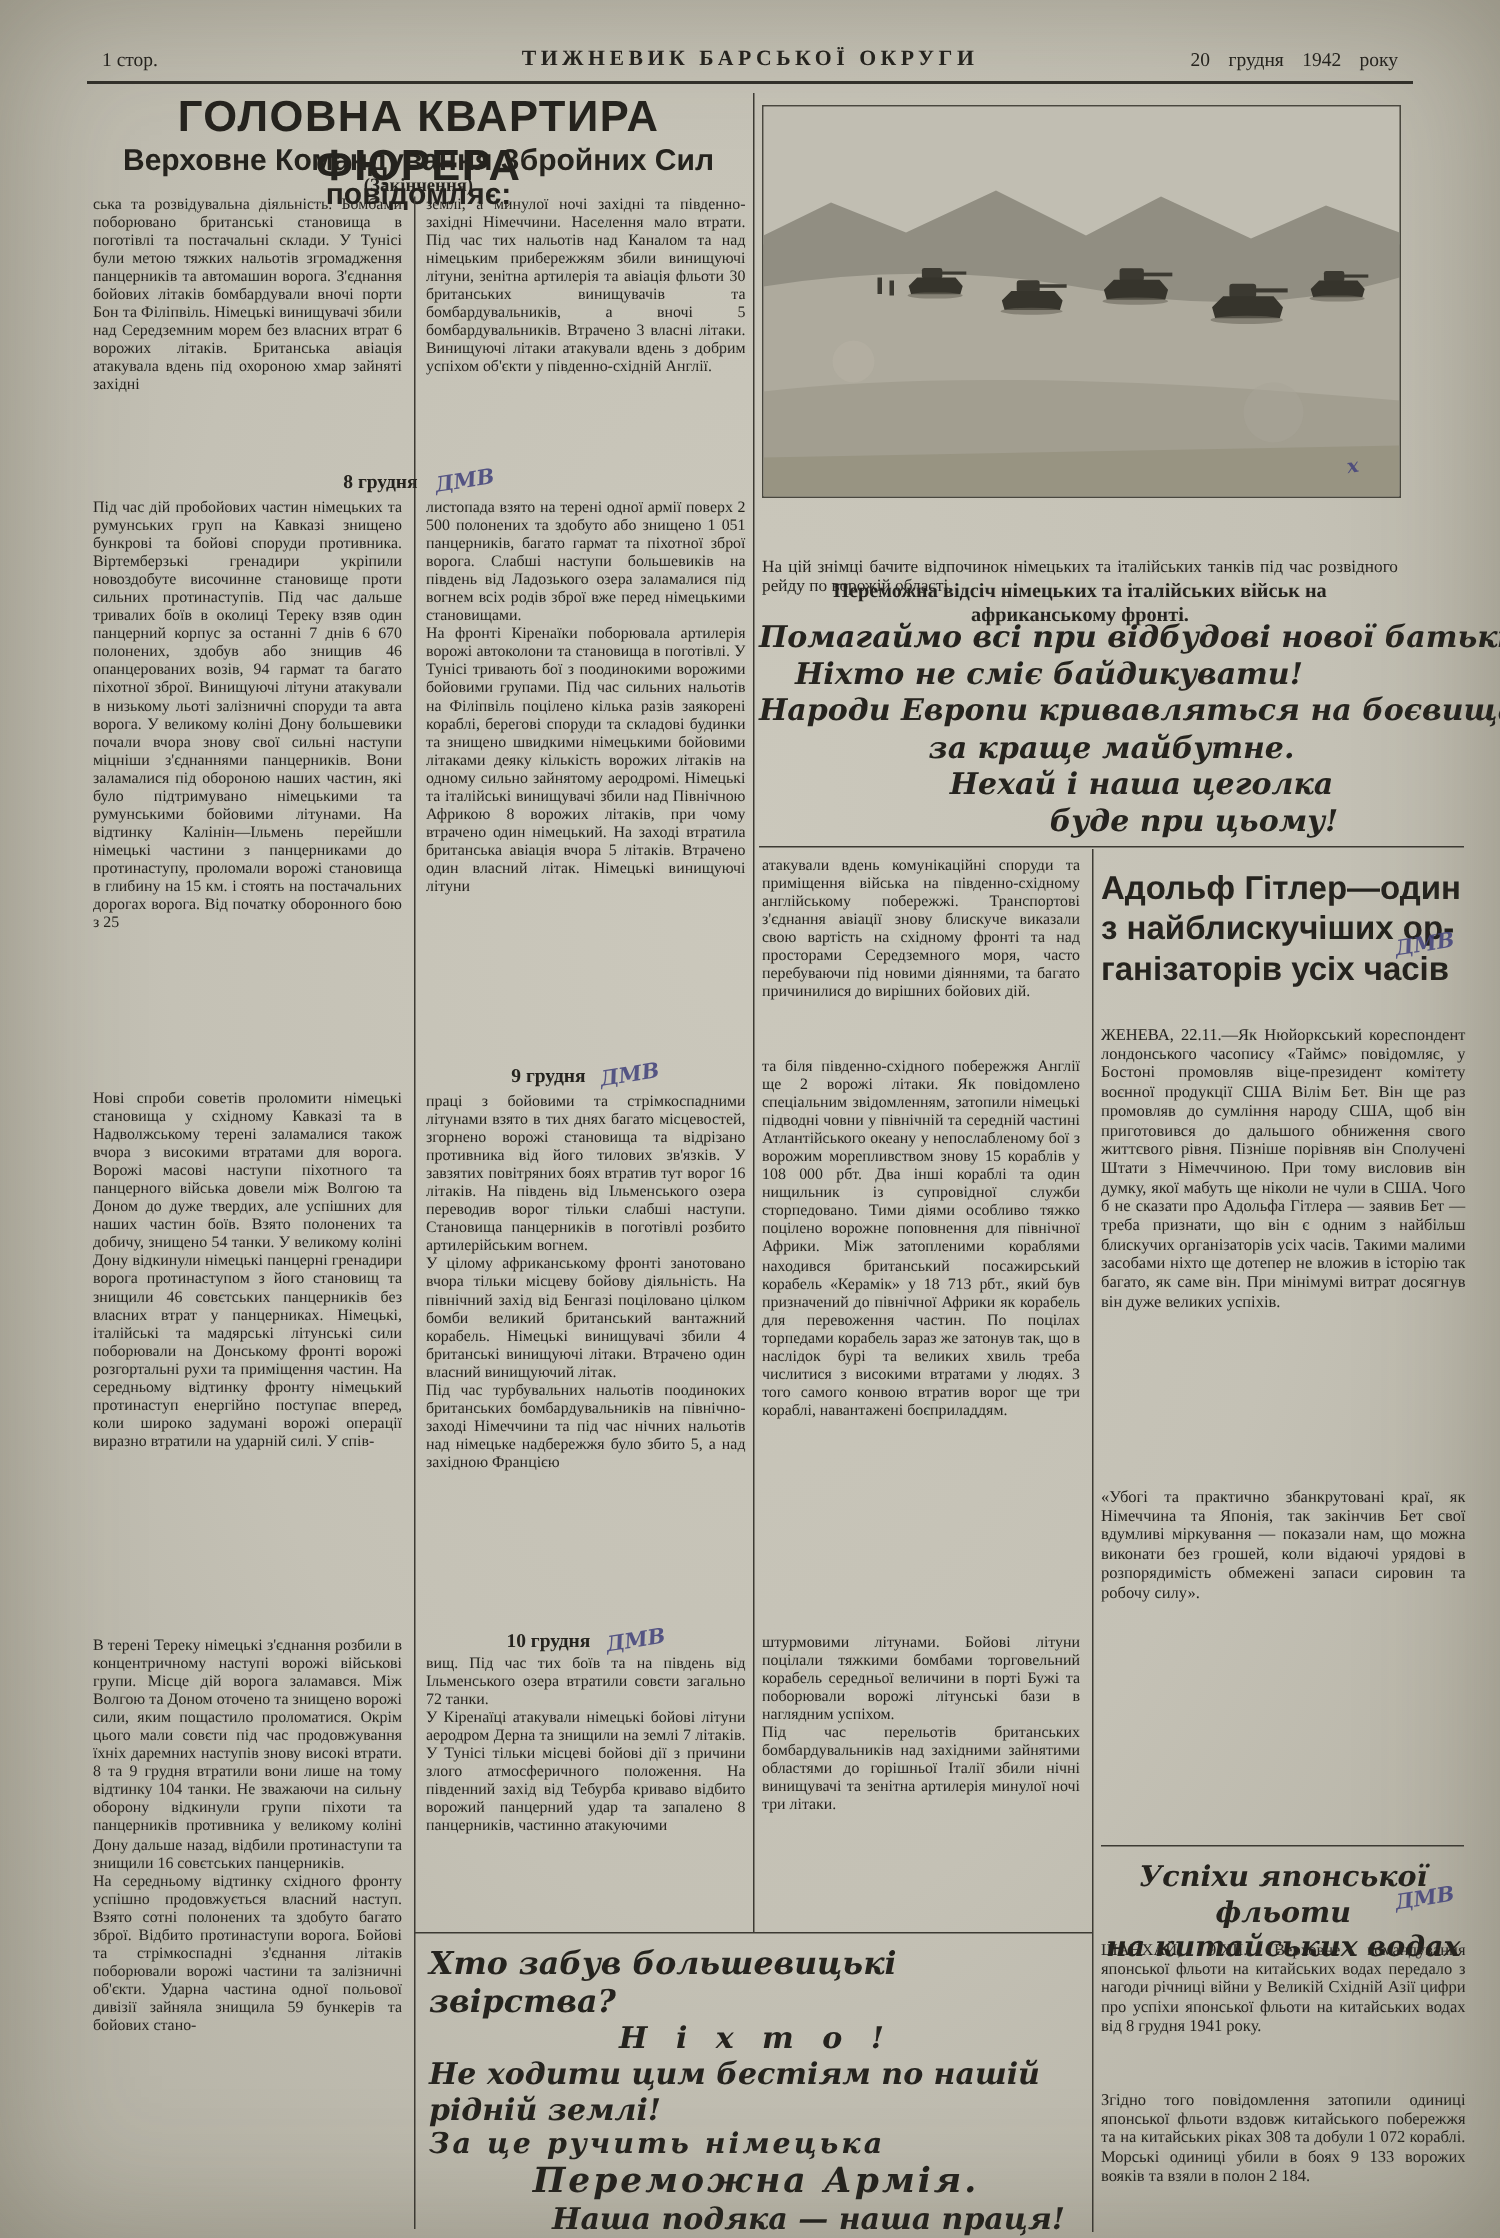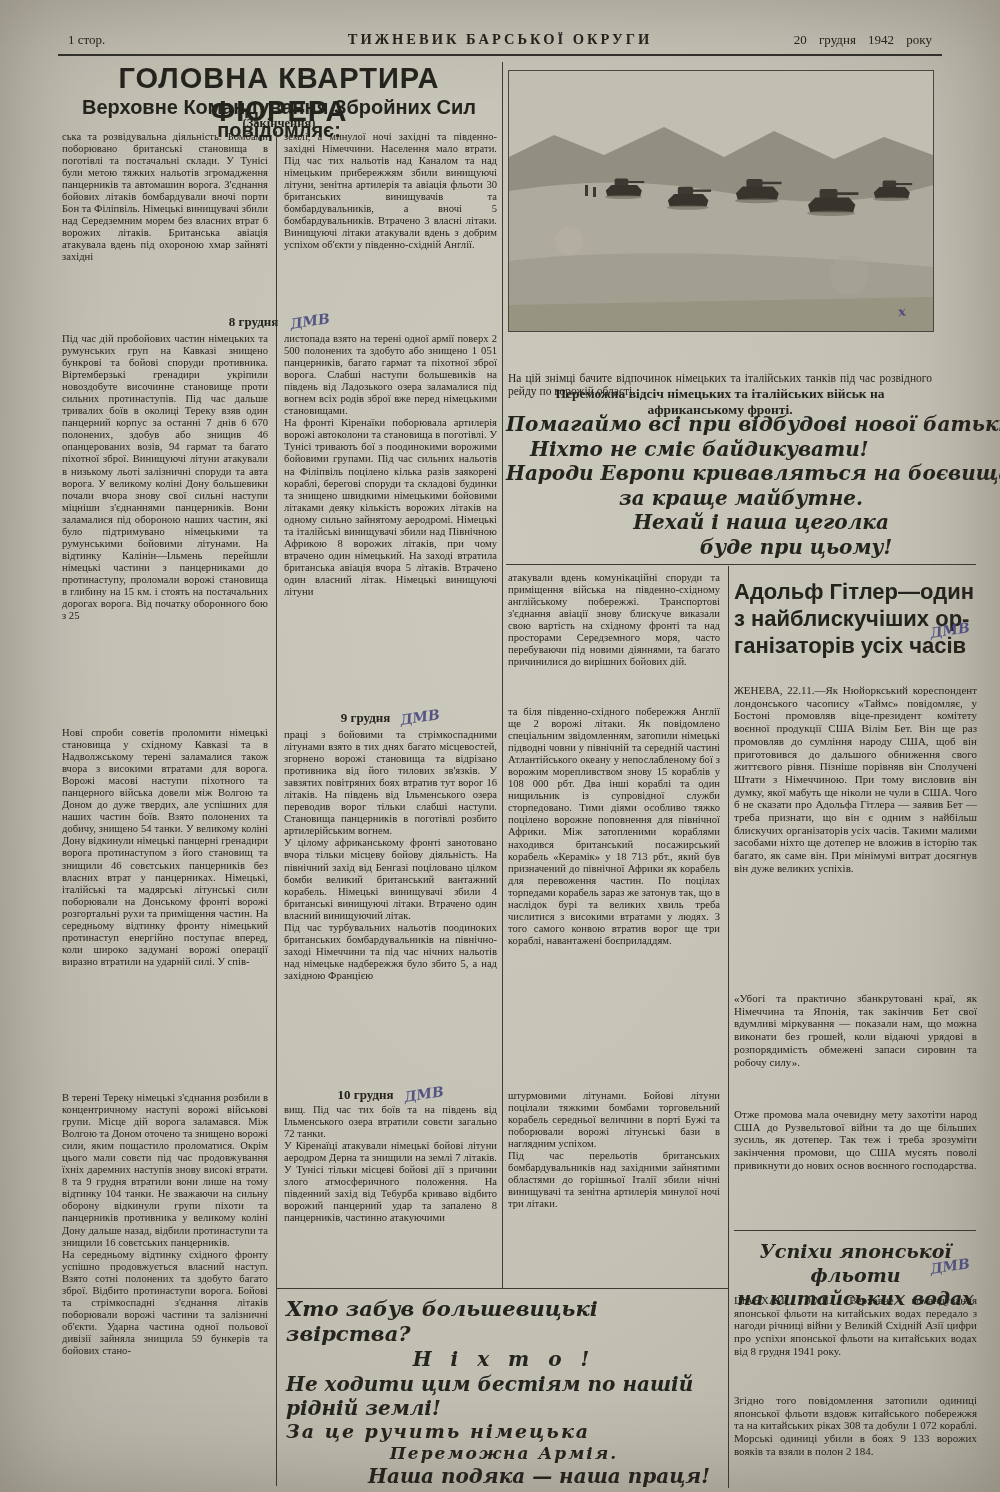--- a/index.html
+++ b/index.html
@@ -25,21 +25,21 @@
   .appeal-line{font-size:20px;line-height:24.5px;white-space:nowrap;}
   .photo-frame{border:1px solid #49473e;box-shadow:inset 0 0 18px rgba(40,36,26,.35);overflow:hidden;background:#b3b0a4;}
   .cap-b{font-weight:bold;font-size:13.5px;text-align:center;line-height:15.5px;}
   .cap-t{font-size:11.5px;text-align:justify;line-height:13px;}
   .art-h{font-family:"Liberation Sans",sans-serif;font-weight:bold;font-size:22px;line-height:27px;white-space:pre-line;}
   .jp-h{font-weight:bold;font-style:italic;font-size:19px;line-height:23.5px;text-align:center;white-space:pre-line;font-family:"DejaVu Serif",serif;}
   .ba1{font-size:21px;}
   .ba2{font-size:20px;letter-spacing:6px;text-align:center;}
   .ba3{font-size:20px;}
   .ba4{font-size:19px;letter-spacing:2px;}
-  .ba5{font-size:17px;letter-spacing:2px;text-align:center;}
+  .ba5{font-size:23px;letter-spacing:2px;text-align:center;}
   .ba6{font-size:20px;text-align:center;padding-left:70px;}
 </style>
 </head>
 <body>
 
 <div class="page">
 
   <div class="abs hdr" style="left:68px;top:32px;">1 стор.</div>
   <div class="abs hdr-title" style="left:0;right:0;top:31px;">ТИЖНЕВИК БАРСЬКОЇ ОКРУГИ</div>
   <div class="abs hdr" style="right:68px;top:32px;word-spacing:9px;">20 грудня 1942 року</div>
@@ -121,21 +121,20 @@
   <div class="abs bt" style="left:508px;top:706px;width:212px;height:378px;">та біля південно-східного побережжя Англії ще 2 ворожі літаки. Як повідомлено спеціальним звідомленням, затопили німецькі підводні човни у північній та середній частині Атлантійського океану у непослабленому бої з ворожим морепливством знову 15 кораблів у 108 000 рбт. Два інші кораблі та один нищильник із супровідної служби сторпедовано. Тими діями особливо тяжко поцілено ворожне поповнення для північної Африки. Між затопленими кораблями находився британський посажирський корабель «Керамік» у 18 713 рбт., який був призначений до північної Африки як корабель для перевоження частин. По поцілах торпедами корабель зараз же затонув так, що в наслідок бурі та великих хвиль треба числитися з високими втратами у людях. З того самого конвою втратив ворог ще три кораблі, навантажені боєприладдям.</div>
   <div class="abs bt" style="left:508px;top:1090px;width:212px;height:194px;">штурмовими літунами. Бойові літуни поцілали тяжкими бомбами торговельний корабель середньої величини в порті Бужі та поборювали ворожі літунські бази в наглядним успіхом.
 Під час перельотів британських бомбардувальників над західними зайнятими областями до горішньої Італії збили нічні винищувачі та зенітна артилерія минулої ночі три літаки.</div>
 
   <div class="abs art-h" style="left:734px;top:578px;width:243px;">Адольф Гітлер—один
 з найблискучіших ор-
 ганізаторів усіх часів</div>
   <div class="abs hw" style="left:930px;top:622px;">ДМВ</div>
   <div class="abs bt bt-lg" style="left:734px;top:684px;width:243px;height:302px;">ЖЕНЕВА, 22.11.—Як Нюйоркський кореспондент лондонського часопису «Таймс» повідомляє, у Бостоні промовляв віце-президент комітету воєнної продукції США Вілім Бет. Він ще раз промовляв до сумління народу США, щоб він приготовився до дальшого обниження свого життєвого рівня. Пізніше порівняв він Сполучені Штати з Німеччиною. При тому висловив він думку, якої мабуть ще ніколи не чули в США. Чого б не сказати про Адольфа Гітлера — заявив Бет — треба признати, що він є одним з найбільш блискучих організаторів усіх часів. Такими малими засобами ніхто ще дотепер не вложив в історію так багато, як саме він. При мінімумі витрат досягнув він дуже великих успіхів.</div>
   <div class="abs bt bt-lg" style="left:734px;top:992px;width:243px;height:112px;">«Убогі та практично збанкрутовані краї, як Німеччина та Японія, так закінчив Бет свої вдумливі міркування — показали нам, що можна виконати без грошей, коли відаючі урядові в розпорядимість обмежені запаси сировин та робочу силу».</div>
-  <div class="abs bt bt-lg" style="left:734px;top:1108px;width:243px;height:116px;">Отже промова мала очевидну мету захотіти народ США до Рузвельтової війни та до ще більших зусиль, як дотепер. Так теж і треба зрозуміти закінчення промови, що США мусять поволі привикнути до нових основ воєнного господарства.</div>
 
   <div class="hr" style="left:734px;top:1230px;width:242px;"></div>
   <div class="abs jp-h" style="left:734px;top:1240px;width:243px;">Успіхи японської фльоти
 на китайських водах</div>
   <div class="abs hw" style="left:930px;top:1258px;">ДМВ</div>
   <div class="abs bt bt-lg" style="left:734px;top:1294px;width:243px;height:96px;">ШАНХАЙ, 9.ХІІ. Верховне командування японської фльоти на китайських водах передало з нагоди річниці війни у Великій Східній Азії цифри про успіхи японської фльоти на китайських водах від 8 грудня 1941 року.</div>
   <div class="abs bt bt-lg" style="left:734px;top:1394px;width:243px;height:94px;">Згідно того повідомлення затопили одиниці японської фльоти вздовж китайського побережжя та на китайських ріках 308 та добули 1 072 кораблі. Морські одиниці убили в боях 9 133 ворожих вояків та взяли в полон 2 184.</div>
 
   <div class="hr" style="left:276px;top:1288px;width:452px;"></div>
   <div class="abs slogan" style="left:286px;top:1296px;width:436px;height:192px;display:flex;flex-direction:column;justify-content:space-between;">

